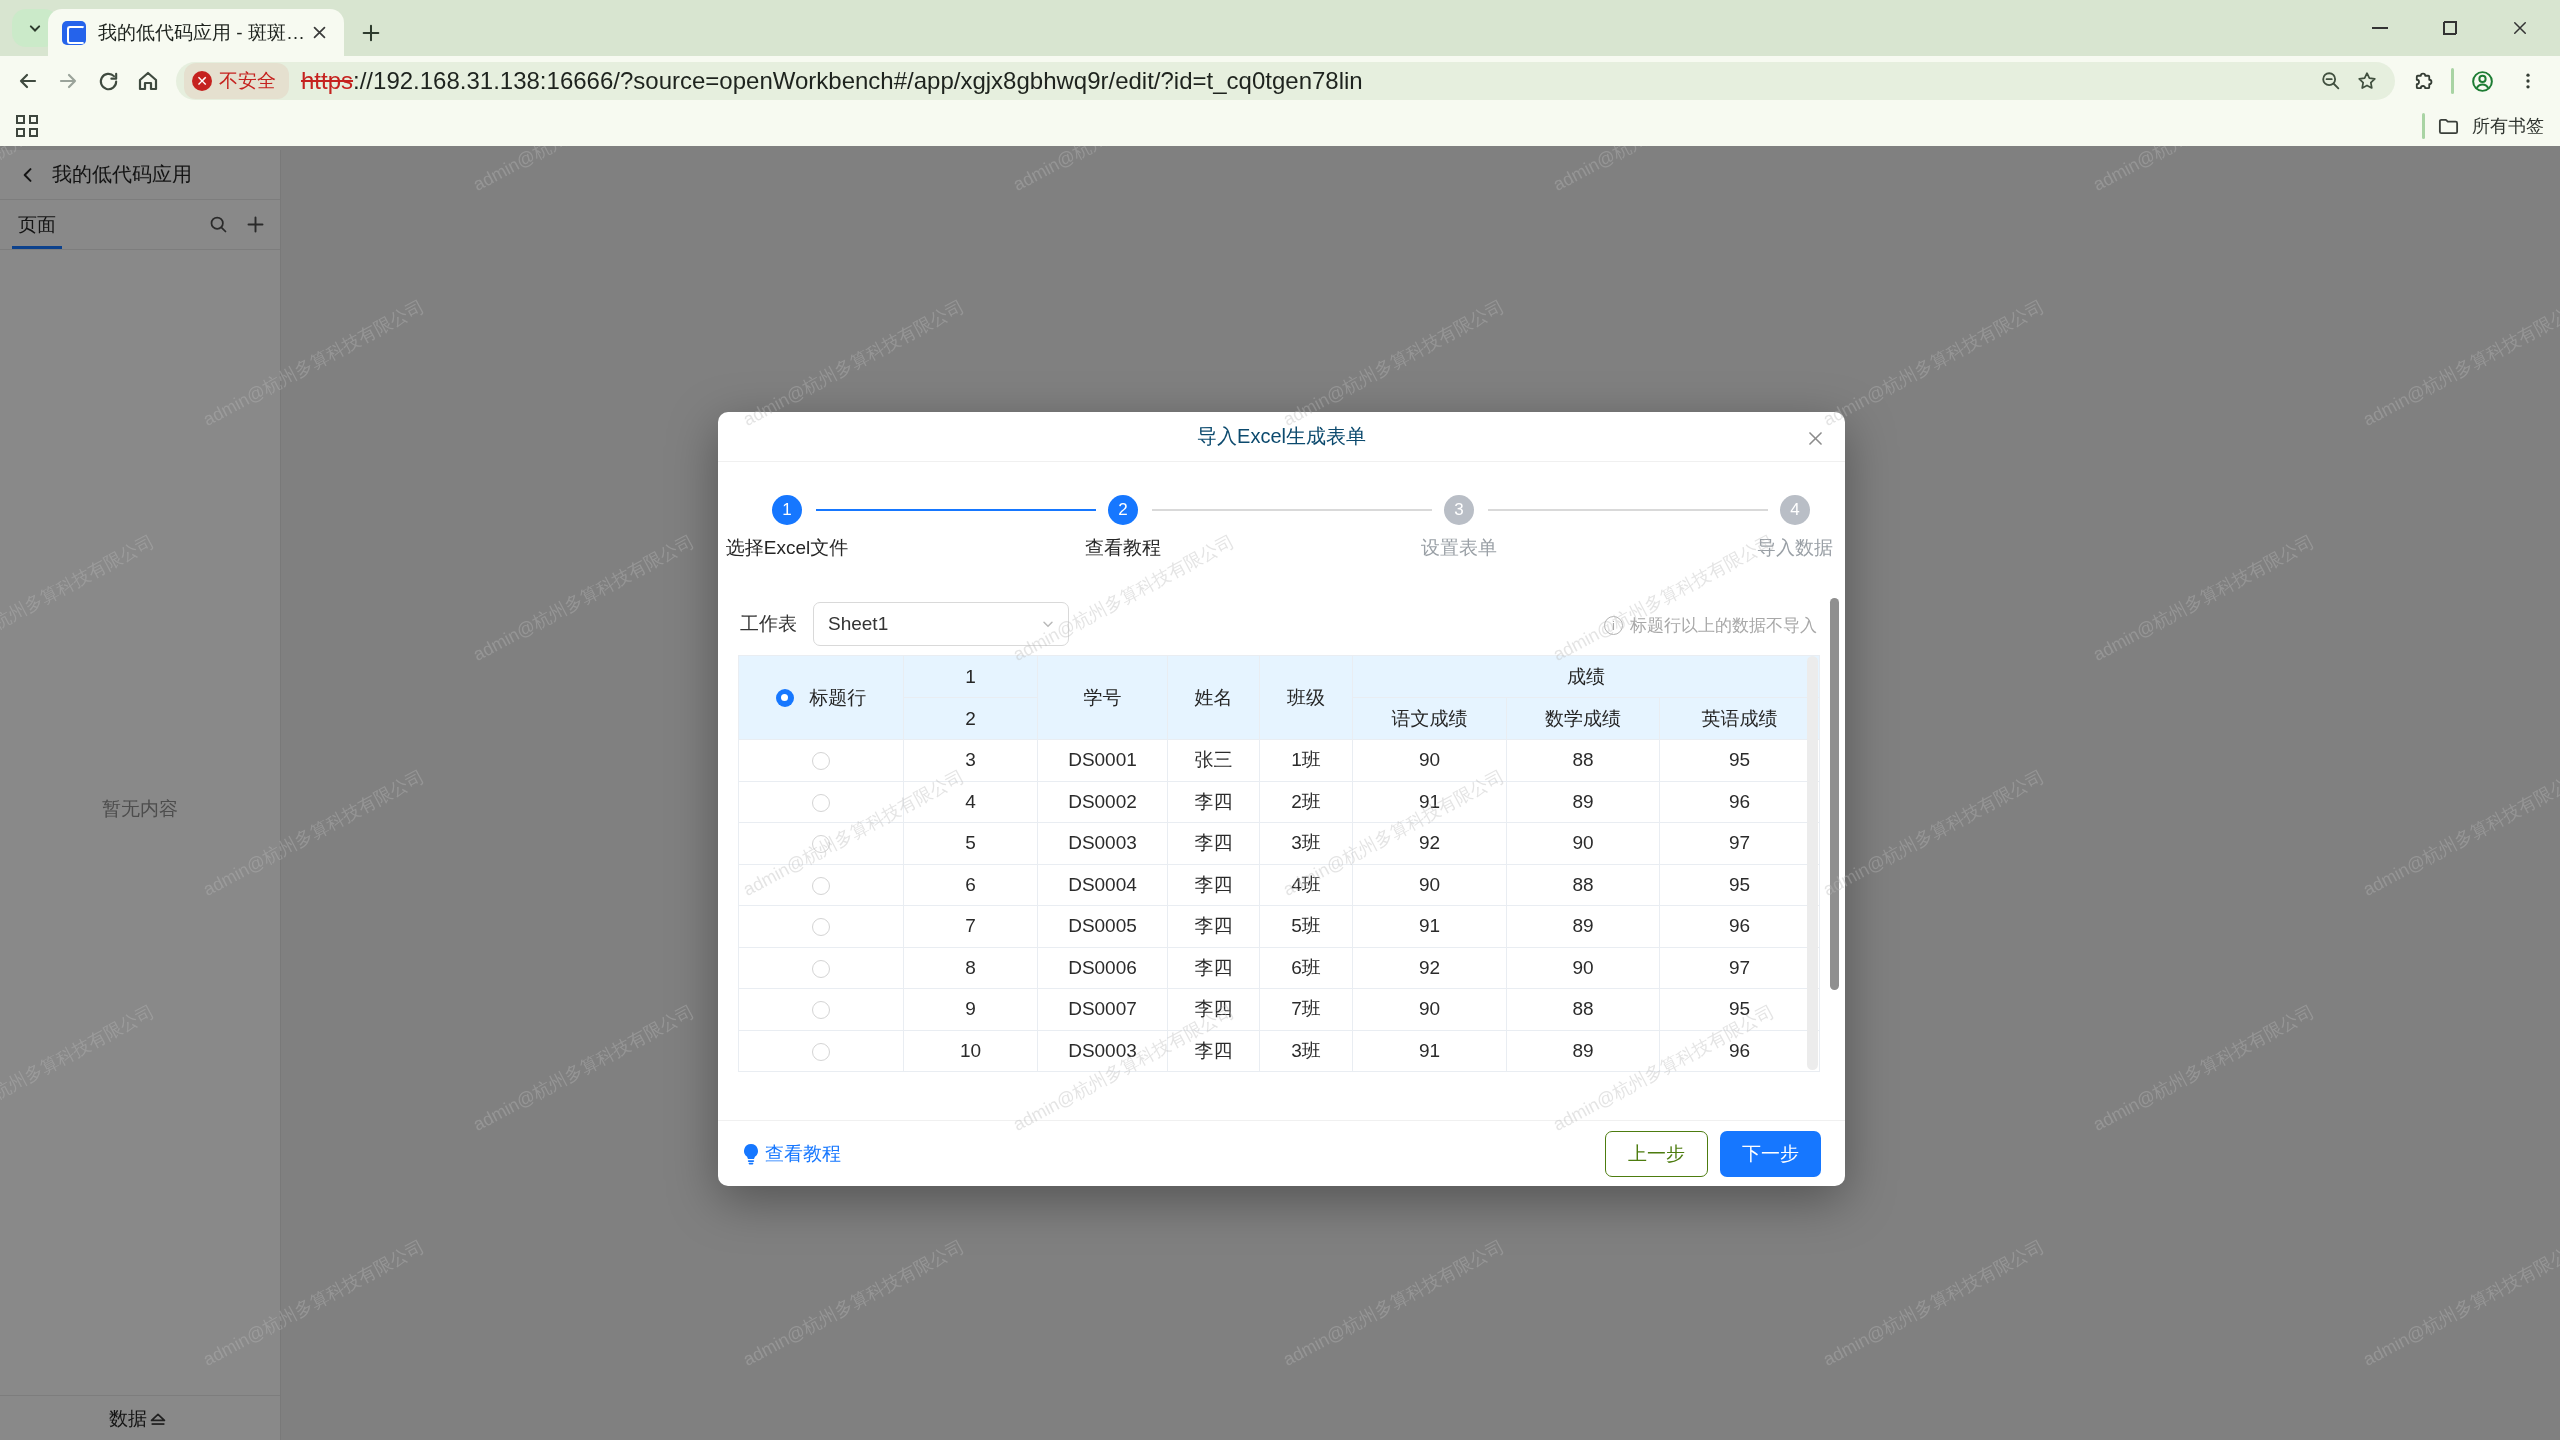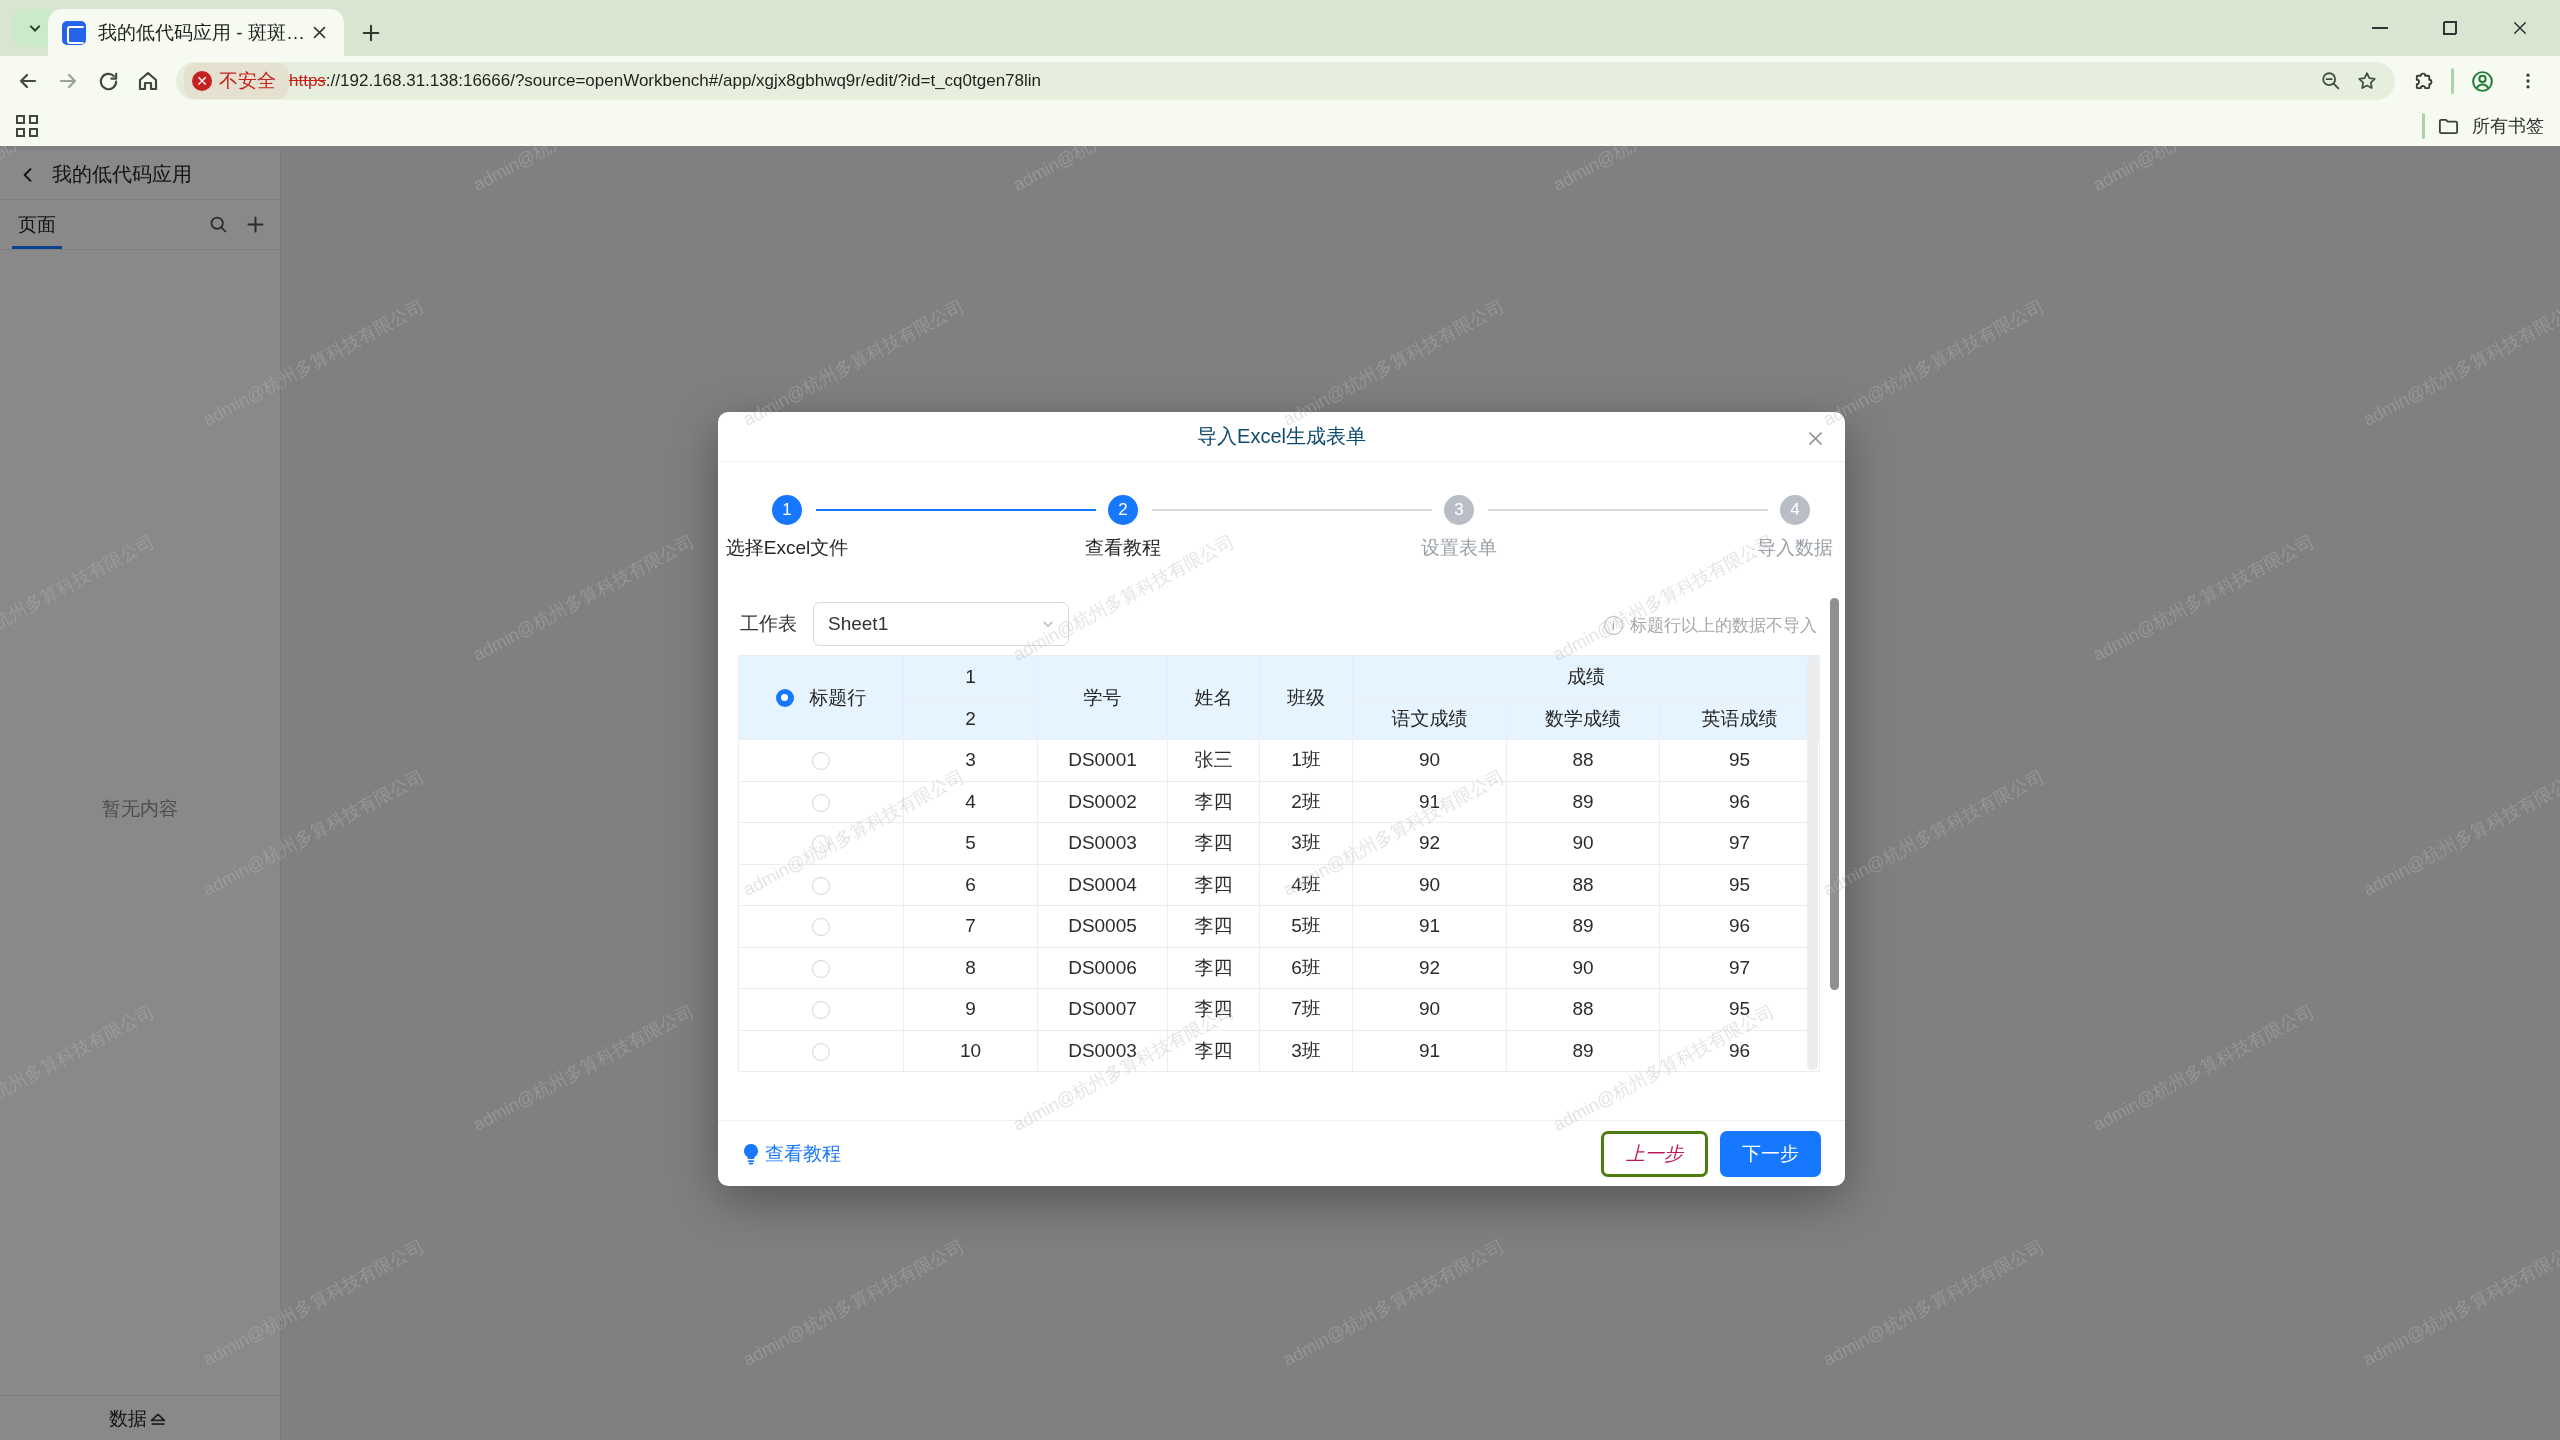--- a/index.html
+++ b/index.html
@@ -24,21 +24,21 @@
   .win-restore-glyph::after { content:""; position:absolute; right:0; top:0; width:11px; height:11px; border:1.8px solid #333; background:transparent; }
 
   .toolbar { position:absolute; left:0; top:56px; width:2560px; height:50px; background:#f7faf1; display:flex; align-items:center; }
   .nav-icon { width:40px; height:40px; border-radius:50%; display:flex; align-items:center; justify-content:center; color:#3f4a3f; flex:none; }
   .nav-icon.disabled { color:#9aa39a; }
   .toolbar .spacer-l { width:8px; flex:none; }
   .omnibox { height:38px; flex:1; margin:0 10px 0 8px; background:#e6efde; border-radius:19px; display:flex; align-items:center; padding:0 10px 0 8px; min-width:0; }
   .sec-badge { display:flex; align-items:center; gap:7px; background:rgba(217,48,37,0.08); border-radius:12px; padding:5px 13px 5px 8px; flex:none; }
   .sec-badge-icon { width:20px; height:20px; border-radius:50%; background:#c5221f; color:#fff; font-size:14px; display:flex; align-items:center; justify-content:center; }
   .sec-badge-text { color:#c5221f; font-size:19px; }
-  .url-text { font-size:17px; white-space:nowrap; overflow:hidden; flex:1; color:#1e231e; }
+  .url-text { font-size:24px; margin-left:12px; white-space:nowrap; overflow:hidden; flex:1; color:#1e231e; }
   .url-proto { color:#c5221f; text-decoration:line-through; }
   .omni-icon { width:36px; height:36px; display:flex; align-items:center; justify-content:center; color:#41503f; flex:none; }
   .toolbar-right { display:flex; align-items:center; gap:10px; padding-right:14px; flex:none; }
   .v-sep { width:3px; height:26px; background:#a9d4a4; border-radius:2px; }
   .profile-icon { color:#1d7c33; }
   .bookmarksbar { position:absolute; left:0; top:106px; width:2560px; height:40px; background:#f7faf1; display:flex; align-items:center; justify-content:space-between; padding:0 16px; }
   .apps-grid { display:grid; grid-template-columns:9px 9px; grid-template-rows:9px 9px; gap:4px; }
   .apps-grid i { border:2px solid #3e463e; display:block; }
   .bm-right { display:flex; align-items:center; gap:12px; color:#2f342f; font-size:18px; }
 
@@ -87,21 +87,21 @@
   .radio.off { border:1.5px solid #d4d4d4; background:#fff; }
   .hdr-radio-cell { text-align:center; }
   .hdr-radio-cell .lbl { margin-left:10px; vertical-align:middle;font-family:Liberation Serif, serif; }
   .table-scroll-track { position:absolute; left:1089px; top:244px; width:11px; height:414px; background:#ececec; border-radius:6px; }
   .dlg-scroll-thumb { position:absolute; left:1112px; top:186px; width:9px; height:392px; background:#8f8f8f; border-radius:5px; }
 
   .dlg-footer { position:absolute; left:0; bottom:0; width:100%; height:66px; border-top:1px solid #f0f0f0; display:flex; align-items:center; padding:0 24px; }
   .tutorial { display:flex; align-items:center; gap:5px; color:#1677ff; font-size:19px; }
   .footer-btns { margin-left:auto; display:flex; gap:12px; }
   .btn { height:46px; border-radius:7px; font-size:19px; display:flex; align-items:center; justify-content:center; padding:0 22px; }
-  .btn.ghost { border:3px solid #4d7c0f; background:#fff; color:#be185d;font-style:italic; }
+  .btn.ghost { border:1px solid #4d7c0f; background:#fff; color:#4d7c0f; }
   .btn.primary { background:#1677ff; color:#fff; }
 
   
   .watermark-layer { position:absolute; inset:0; z-index:20; pointer-events:none; overflow:hidden; }
   .watermark-layer span { position:absolute; font-size:18px; color:rgba(185,185,185,0.38); white-space:nowrap; transform:rotate(-28deg); }
 </style>
 </head>
 <body>
 
 <div class="tabbar">

